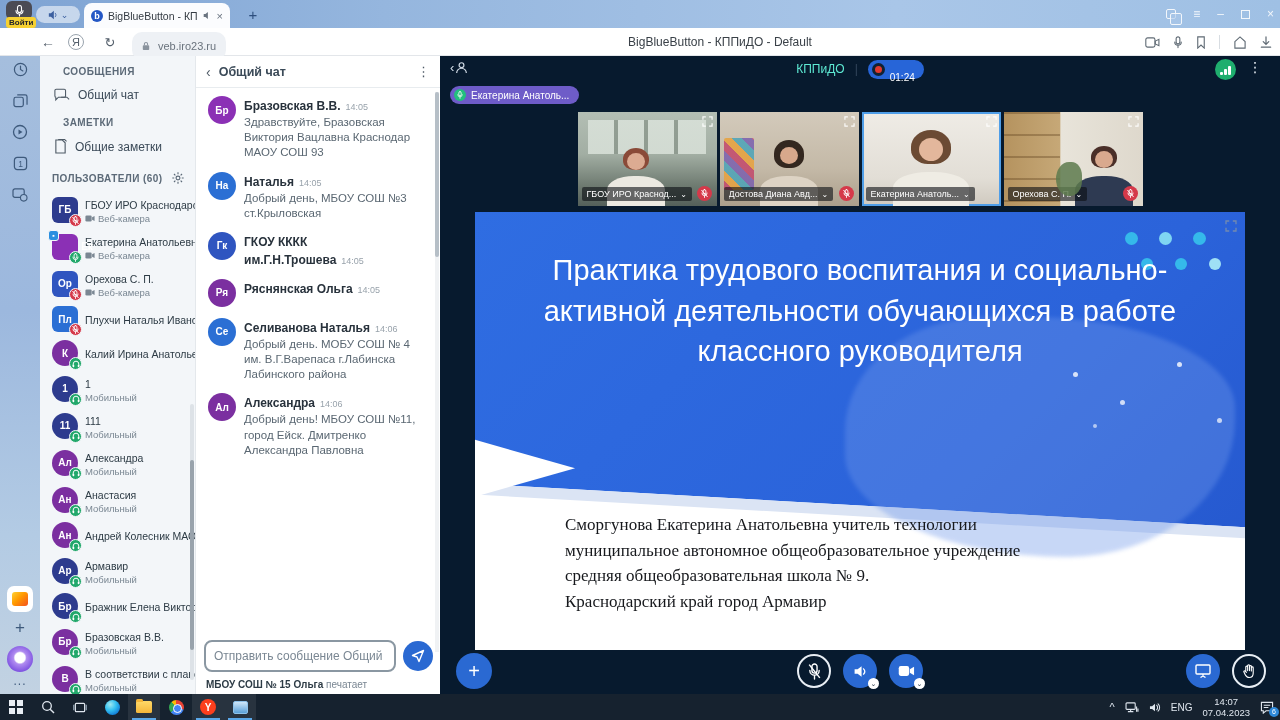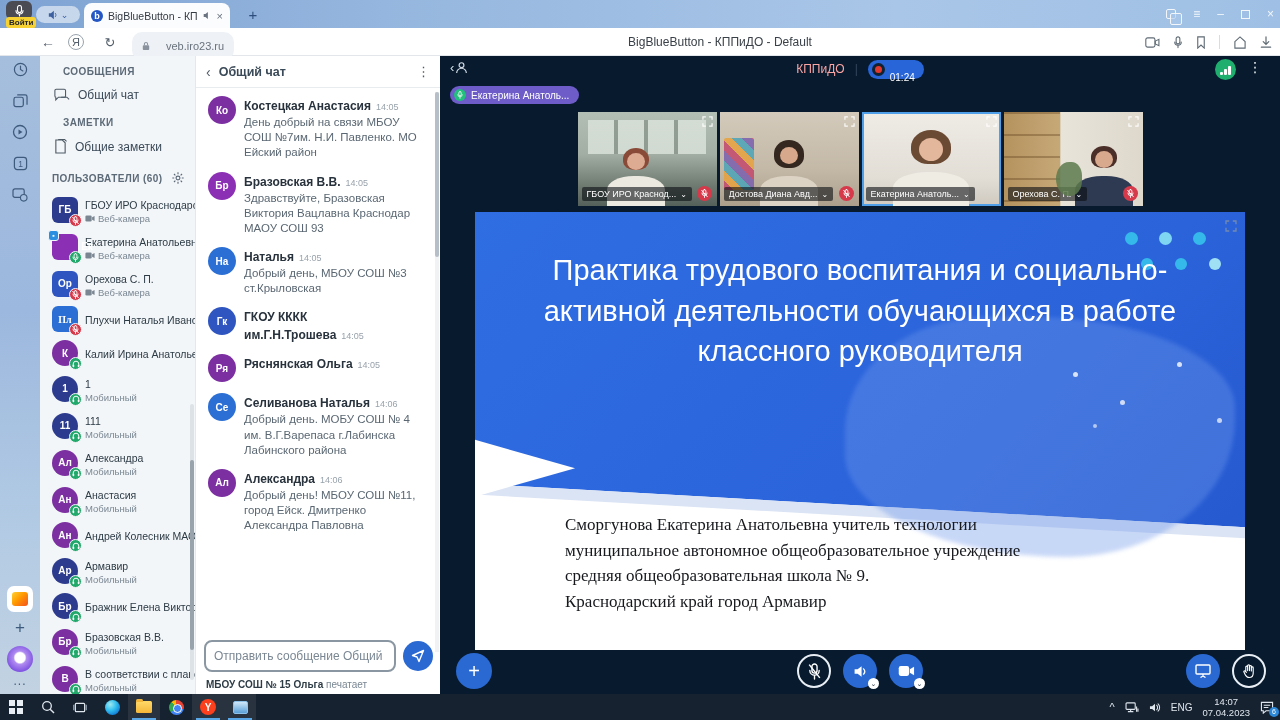--- a/index.html
+++ b/index.html
@@ -26,21 +26,21 @@
     display:flex; align-items:center; justify-content:center; }
   .win-ctrls { position:absolute; right:6px; top:0; height:28px; display:flex; align-items:center; gap:17px; color:#f2f6fb; font-size:12px; }
   .ic-groups { width:10px; height:10px; border:1.4px solid #f2f6fb; border-radius:2px; position:relative; }
   .ic-groups::after { content:""; position:absolute; left:3px; top:3px; width:10px; height:10px; border:1.4px solid #f2f6fb; border-radius:2px; background:rgba(170,198,232,.6); }
   .ic-restore { width:9px; height:9px; border:1.4px solid #f2f6fb; }
 
   
   .toolbar { position:absolute; left:0; top:28px; width:1280px; height:28px; background:#ffffff; border-bottom:1px solid #e3e6ea; }
   .nav-glyph { position:absolute; top:0; height:28px; display:flex; align-items:center; justify-content:center; color:#55606c; }
   .addr { position:absolute; left:132px; top:4px; height:28px; background:#eef1f5; border-radius:10px; display:flex; align-items:center;
-    gap:16px; padding:0 10px; color:#6a737d; font-size:11px; }
+    gap:8px; padding:0 10px; color:#6a737d; font-size:11px; }
   .page-title { position:absolute; left:440px; width:560px; top:0; height:28px; display:flex; align-items:center; justify-content:center;
     font-size:12px; color:#3a4148; }
   .tb-icons { position:absolute; right:8px; top:0; height:28px; display:flex; align-items:center; gap:13px; color:#5f6a74; }
   .tb-sep { width:1px; height:14px; background:#d8dde2; }
 
   
   .ystrip { position:absolute; left:0; top:56px; width:40px; height:638px;
     background:linear-gradient(180deg,#a5bedd 0%,#9cb8de 40%,#b3cbe4 75%,#c2d2e2 100%); }
   .ystrip .yi { position:absolute; left:0; width:40px; display:flex; align-items:center; justify-content:center; color:#3e5a7c; }
   .ytile { position:absolute; left:7px; width:26px; height:26px; background:#fff; border-radius:7px; display:flex; align-items:center; justify-content:center; }
@@ -91,21 +91,21 @@
   .send-btn { position:absolute; right:7px; bottom:23px; width:30px; height:30px; border-radius:50%; background:#2a69d2;
     display:flex; align-items:center; justify-content:center; }
   .typing { position:absolute; left:10px; bottom:4px; font-size:10px; color:#7a8793; }
   .typing b { color:#2d3b45; }
 
   
   .main { position:absolute; left:440px; top:56px; width:840px; height:638px; background:#071a2e; }
   .mtop { position:absolute; left:0; top:0; right:0; height:26px; display:flex; align-items:center; }
   .hide-users { position:absolute; left:10px; top:4px; display:flex; align-items:center; color:#cfd9e4; gap:1px; font-size:13px; }
   .mcenter { position:absolute; left:0; right:0; top:0; height:26px; display:flex; align-items:center; justify-content:center; gap:10px; }
-  .room-name { color:#fca5a5; font-size:12px; }
+  .room-name { color:#5eead4; font-size:12px; }
   .msep { color:#33465c; font-size:12px; }
   .timer-pill { height:19px; background:#2765d8; border-radius:10px; display:flex; align-items:center; gap:5px; padding:0 9px 0 4px; }
   .rec-dot { width:13px; height:13px; border-radius:50%; background:#123; display:flex; align-items:center; justify-content:center; }
   .rec-dot i { width:7px; height:7px; border-radius:50%; background:#e0392f; }
   .timer-text { color:#fff; font-size:10px;margin-top:16px; }
   .sig-btn { position:absolute; right:44px; top:3px; width:21px; height:21px; border-radius:50%; background:#1fae6e;
     display:flex; align-items:flex-end; justify-content:center; gap:1.5px; padding-bottom:5px; }
   .sig-btn i { width:2.5px; background:#fff; border-radius:1px; }
   .mkebab { position:absolute; right:18px; top:3px; color:#e8eef4; font-size:14px; }
   .speaker-pill { position:absolute; left:10px; top:30px; height:18px; background:#6e5cc8; border-radius:9px;
@@ -402,21 +402,21 @@
         <span class="usub" style="display: flex;">
           <svg class="camglyph" width="10" height="7" viewBox="0 0 12 8" style="display: block;">
                 <rect x="0.5" y="0.5" width="7.5" height="7" rx="1.5" fill="#7a8793"></rect>
                 <path d="M8.5 2.6 11.5 1v6L8.5 5.4z" fill="#7a8793"></path>
               </svg>
           <i style="font-style:normal;">Веб-камера</i>
         </span>
       </span>
     </div>
         <div class="user-row">
-      <span class="uav square" style="background: rgb(43, 111, 212); font-family: Liberation Serif, serif;">
+      <span class="uav square" style="background: rgb(43, 111, 212);">
         <i style="font-style:normal;">Пл</i>
 
         <span class="ubadge red">
           <svg class="bg-micoff" width="7" height="9" viewBox="0 0 8 10" style="display: block;">
                 <path d="M4 0.5a1.6 1.6 0 0 1 1.6 1.6v2.3a1.6 1.6 0 0 1-3.2 0V2.1A1.6 1.6 0 0 1 4 0.5z M1 4.5a3 3 0 0 0 6 0 M4 7.5v2" stroke="#fff" stroke-width="1" fill="none" stroke-linecap="round"></path>
                 <path d="M0.5 1 7.5 9" stroke="#fff" stroke-width="1.1"></path>
               </svg>
 
         </span>
       </span>
@@ -632,27 +632,20 @@
       </div>
   </div>
 
   <div class="chat">
     <div class="chat-header">
       <span style="color:#4e5a66;font-size:14px;">‹</span>
       <span class="chat-title">Общий чат</span>
       <span class="chat-kebab">⋮</span>
     </div>
     <div class="messages" id="chat-list">
-        <div class="msg">
-      <span class="mav" style="background: rgb(123, 47, 160);">Ко</span>
-      <span>
-        <span class="mhead"><i style="font-style:normal;">Костецкая Анастасия</i><span class="mtime">14:05</span></span>
-        <div class="mtext">День добрый на связи МБОУ СОШ №7им. Н.И. Павленко. МО Ейский район</div>
-      </span>
-    </div>
         <div class="msg">
       <span class="mav" style="background: rgb(139, 48, 181);">Бр</span>
       <span>
         <span class="mhead"><i style="font-style:normal;">Бразовская В.В.</i><span class="mtime">14:05</span></span>
         <div class="mtext">Здравствуйте, Бразовская Виктория Вацлавна Краснодар МАОУ СОШ 93</div>
       </span>
     </div>
         <div class="msg">
       <span class="mav" style="background: rgb(43, 111, 212);">На</span>
       <span>

